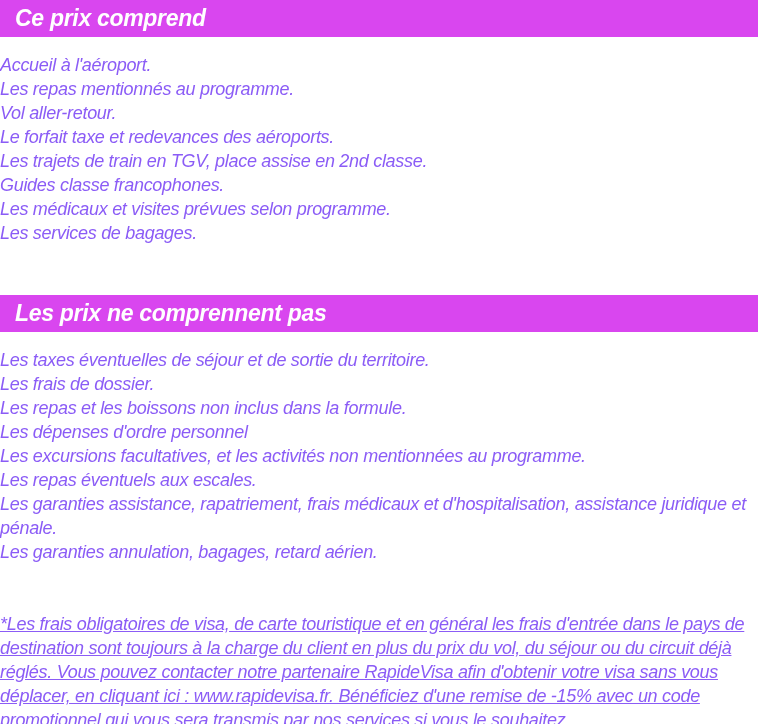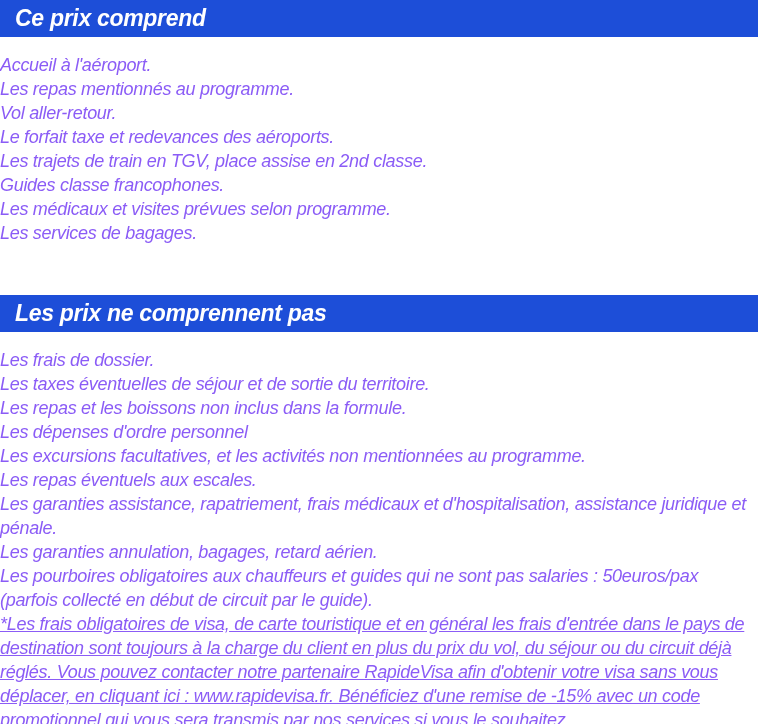--- a/index.html
+++ b/index.html
@@ -1,20 +1,20 @@
 <!DOCTYPE html>
 <html><head>
   <meta charset="utf-8">
   <style>
     html, body { margin: 0; padding: 0; background: #ffffff; }
     body { width: 758px; height: 724px; overflow: hidden; position: relative;
            font-family: "Liberation Sans", "DejaVu Sans", sans-serif; }
     .section-header {
       position: absolute; left: 0; width: 758px; height: 37px;
-      background: #1d4ed8; color: #ffffff;
+      background: #d946ef; color: #ffffff;
       font-style: italic; font-weight: bold; font-size: 23px;
       line-height: 37px; box-sizing: border-box; padding-left: 15px;
       letter-spacing: -0.3px;
     }
     .list { position: absolute; left: 0; width: 758px; margin: 0; padding: 0; list-style: none; }
     .list li, .note {
       font-style: italic; font-size: 18px; color: #8b5cf6;
       line-height: 24px; letter-spacing: -0.3px;
     }
     .note { position: absolute; left: 0; width: 750px; margin: 0; text-decoration: underline; }
@@ -35,24 +35,23 @@
   <li>Guides classe francophones.</li>
   <li>Les médicaux et visites prévues selon programme.</li>
   <li>Les services de bagages.</li>
 </ul>
 
 <div class="section-header" style="top:295px;">
   <span>Les prix ne comprennent pas</span>
 </div>
 
 <ul class="list" style="top:348px;">
+  <li>Les taxes éventuelles de séjour et de sortie du territoire.</li>
   <li>Les frais de dossier.</li>
-  <li>Les taxes éventuelles de séjour et de sortie du territoire.</li>
   <li>Les repas et les boissons non inclus dans la formule.</li>
   <li>Les dépenses d'ordre personnel</li>
   <li>Les excursions facultatives, et les activités non mentionnées au programme.</li>
   <li>Les repas éventuels aux escales.</li>
   <li>Les garanties assistance, rapatriement, frais médicaux et d'hospitalisation, assistance juridique et pénale.</li>
   <li>Les garanties annulation, bagages, retard aérien.</li>
-  <li>Les pourboires obligatoires aux chauffeurs et guides qui ne sont pas salaries : 50euros/pax (parfois collecté en début de circuit par le guide).</li>
 </ul>
 
 <p class="note" style="top:612px;">*Les frais obligatoires de visa, de carte touristique et en général les frais d'entrée dans le pays de destination sont toujours à la charge du client en plus du prix du vol, du séjour ou du circuit déjà réglés. Vous pouvez contacter notre partenaire RapideVisa afin d'obtenir votre visa sans vous déplacer, en cliquant ici : www.rapidevisa.fr. Bénéficiez d'une remise de -15% avec un code promotionnel qui vous sera transmis par nos services si vous le souhaitez.</p>
 
 </body></html>

